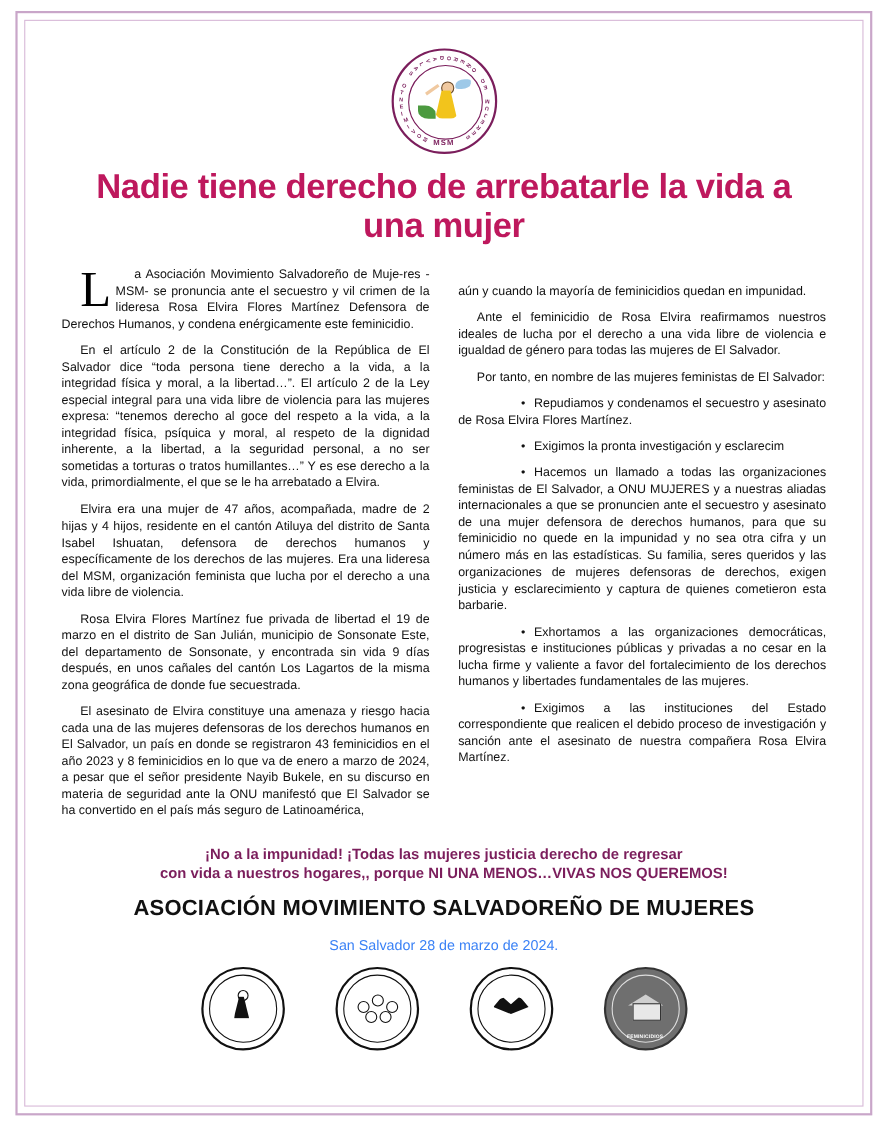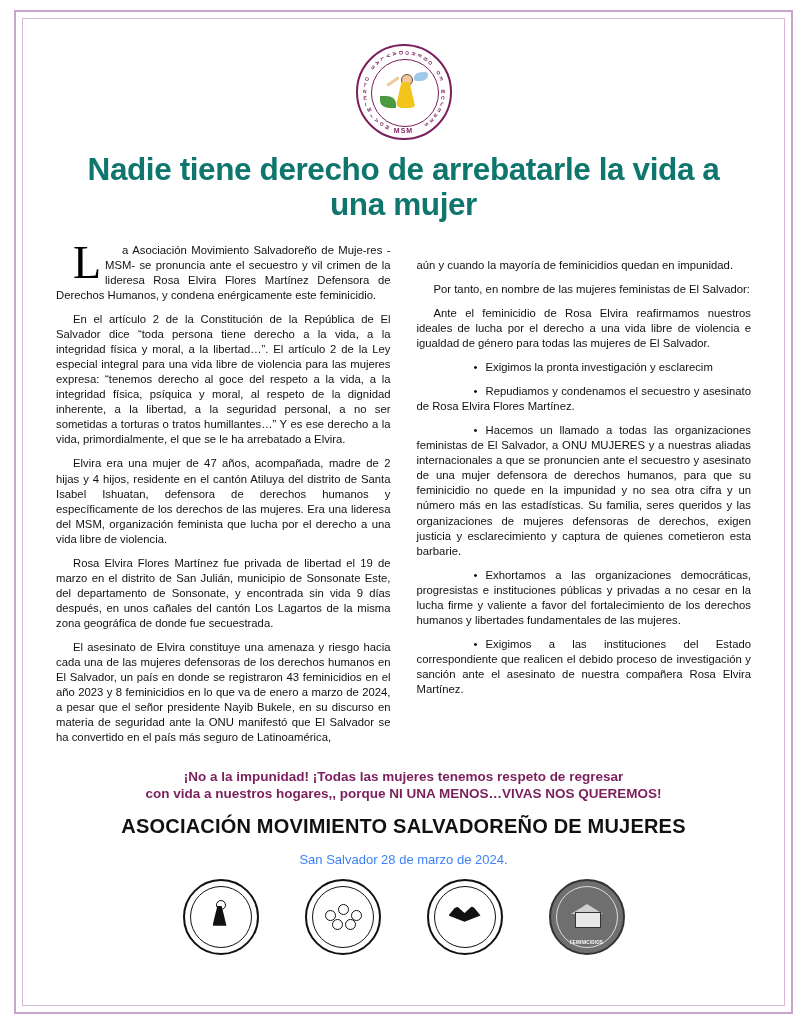--- a/index.html
+++ b/index.html
@@ -146,21 +146,21 @@
     letter-spacing: 1px;
   }
 
   
   .title {
     text-align: center;
     font-family: "Liberation Sans", sans-serif;
     font-weight: bold;
     font-size: 31.5px;
     letter-spacing: -0.4px;
-    color: #0f766e;
+    color: #be185d;
     margin: 12px 0 22px 0;
     line-height: 1.1;
   }
 
   
   .columns {
     display: flex;
     gap: 26px;
     font-size: 11.3px;
     line-height: 1.33;
@@ -381,34 +381,34 @@
       <div class="col">
         <p class="dropcap-para"><span class="dropcap">L</span><span>a Asociación Movimiento Salvadoreño de Muje-res -MSM- se pronuncia ante el secuestro y vil crimen de la lideresa Rosa Elvira Flores Martínez Defensora de Derechos Humanos, y condena enérgicamente este feminicidio.</span></p>
         <p>En el artículo 2 de la Constitución de la República de El Salvador dice “toda persona tiene derecho a la vida, a la integridad física y moral, a la libertad…”. El artículo 2 de la Ley especial integral para una vida libre de violencia para las mujeres expresa: “tenemos derecho al goce del respeto a la vida, a la integridad física, psíquica y moral, al respeto de la dignidad inherente, a la libertad, a la seguridad personal, a no ser sometidas a torturas o tratos humillantes…” Y es ese derecho a la vida, primordialmente, el que se le ha arrebatado a Elvira.</p>
         <p>Elvira era una mujer de 47 años, acompañada, madre de 2 hijas y 4 hijos, residente en el cantón Atiluya del distrito de Santa Isabel Ishuatan, defensora de derechos humanos y específicamente de los derechos de las mujeres. Era una lideresa del MSM, organización feminista que lucha por el derecho a una vida libre de violencia.</p>
         <p>Rosa Elvira Flores Martínez fue privada de libertad el 19 de marzo en el distrito de San Julián, municipio de Sonsonate Este, del departamento de Sonsonate, y encontrada sin vida 9 días después, en unos cañales del cantón Los Lagartos de la misma zona geográfica de donde fue secuestrada.</p>
         <p>El asesinato de Elvira constituye una amenaza y riesgo hacia cada una de las mujeres defensoras de los derechos humanos en El Salvador, un país en donde se registraron 43 feminicidios en el año 2023 y 8 feminicidios en lo que va de enero a marzo de 2024, a pesar que el señor presidente Nayib Bukele, en su discurso en materia de seguridad ante la ONU manifestó que El Salvador se ha convertido en el país más seguro de Latinoamérica,</p>
       </div>
 
       <div class="col">
         <p class="noindent">aún y cuando la mayoría de feminicidios quedan en impunidad.</p>
+        <p>Ante el feminicidio de Rosa Elvira reafirmamos nuestros ideales de lucha por el derecho a una vida libre de violencia e igualdad de género para todas las mujeres de El Salvador.</p>
         <p>Por tanto, en nombre de las mujeres feministas de El Salvador:</p>
-        <p>Ante el feminicidio de Rosa Elvira reafirmamos nuestros ideales de lucha por el derecho a una vida libre de violencia e igualdad de género para todas las mujeres de El Salvador.</p>
-
+
+        <p class="bullet-para"><span class="bul">•</span><span>Repudiamos y condenamos el secuestro y asesinato de Rosa Elvira Flores Martínez.</span></p>
         <p class="bullet-para"><span class="bul">•</span><span>Exigimos la pronta investigación y esclarecim</span></p>
-        <p class="bullet-para"><span class="bul">•</span><span>Repudiamos y condenamos el secuestro y asesinato de Rosa Elvira Flores Martínez.</span></p>
         <p class="bullet-para"><span class="bul">•</span><span>Hacemos un llamado a todas las organizaciones feministas de El Salvador, a ONU MUJERES y a nuestras aliadas internacionales a que se pronuncien ante el secuestro y asesinato de una mujer defensora de derechos humanos, para que su feminicidio no quede en la impunidad y no sea otra cifra y un número más en las estadísticas. Su familia, seres queridos y las organizaciones de mujeres defensoras de derechos, exigen justicia y esclarecimiento y captura de quienes cometieron esta barbarie.</span></p>
         <p class="bullet-para"><span class="bul">•</span><span>Exhortamos a las organizaciones democráticas, progresistas e instituciones públicas y privadas a no cesar en la lucha firme y valiente a favor del fortalecimiento de los derechos humanos y libertades fundamentales de las mujeres.</span></p>
         <p class="bullet-para"><span class="bul">•</span><span>Exigimos a las instituciones del Estado correspondiente que realicen el debido proceso de investigación y sanción ante el asesinato de nuestra compañera Rosa Elvira Martínez.</span></p>
       </div>
     </div>
 
     <div class="closing">
       <div class="slogan">
-        <div>¡No a la impunidad! ¡Todas las mujeres tenemos respeto de regresar</div>
+        <div>¡No a la impunidad! ¡Todas las mujeres justicia derecho de regresar</div>
         <div>con vida a nuestros hogares,, porque NI UNA MENOS…VIVAS NOS QUEREMOS!</div>
       </div>
       <div class="org-line">ASOCIACIÓN MOVIMIENTO SALVADOREÑO DE MUJERES</div>
       <div class="date-line">San Salvador 28 de marzo de 2024.</div>
 
       <div class="seals">
         <div class="seal seal1">
           <div class="seal-ring"></div>
           <div class="seal-art">
             <div class="a-head"></div>

